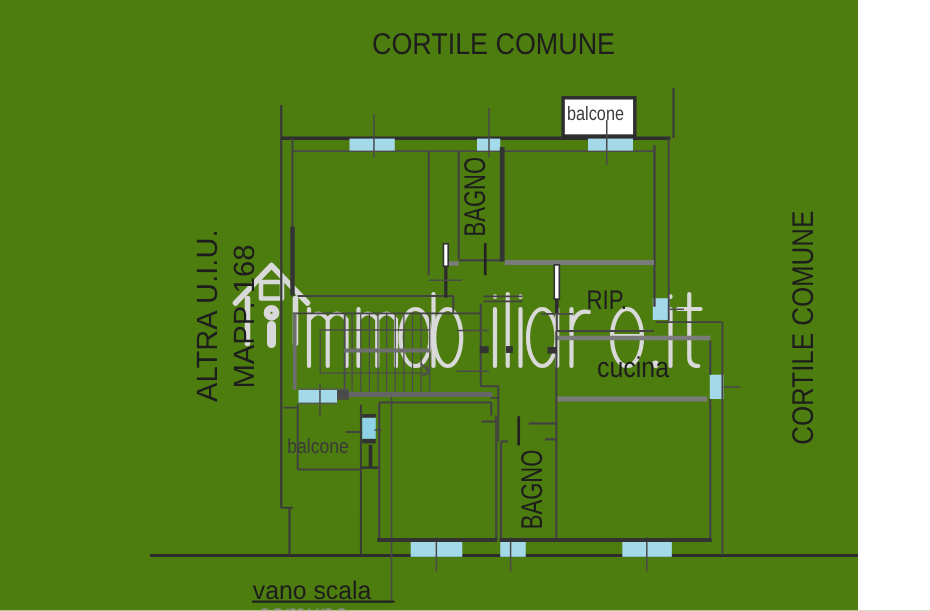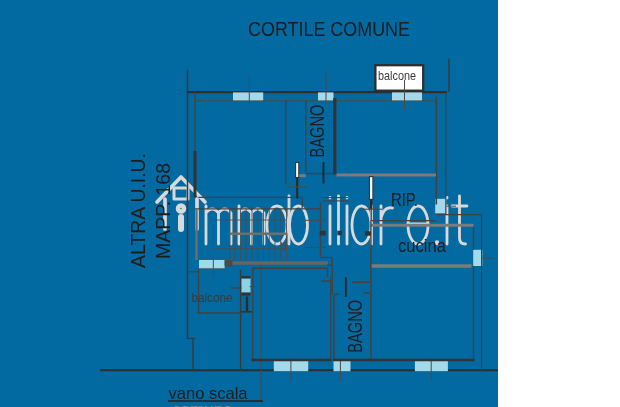--- a/index.html
+++ b/index.html
@@ -1,16 +1,16 @@
 <!DOCTYPE html>
 <html><head>
 <meta charset="utf-8">
 <style>
 html,body{margin:0;padding:0;background:#ffffff;}
-#c{position:relative;width:498px;height:407px;background:#0369a1;overflow:hidden;}
+#c{position:relative;width:572px;height:407px;background:#4d7c0f;overflow:hidden;}
 svg{position:absolute;left:0;top:0;}
 text{font-family:"Liberation Sans", sans-serif;}
 </style>
 </head>
 <body>
 <div id="c">
 <svg width="620" height="407" viewBox="0 0 620 407">
 
   <g stroke="#d9d9d9" fill="none" stroke-width="3.7" stroke-linecap="round" stroke-linejoin="round">
     <path d="M157 202 L181 177 L205 202"></path>

